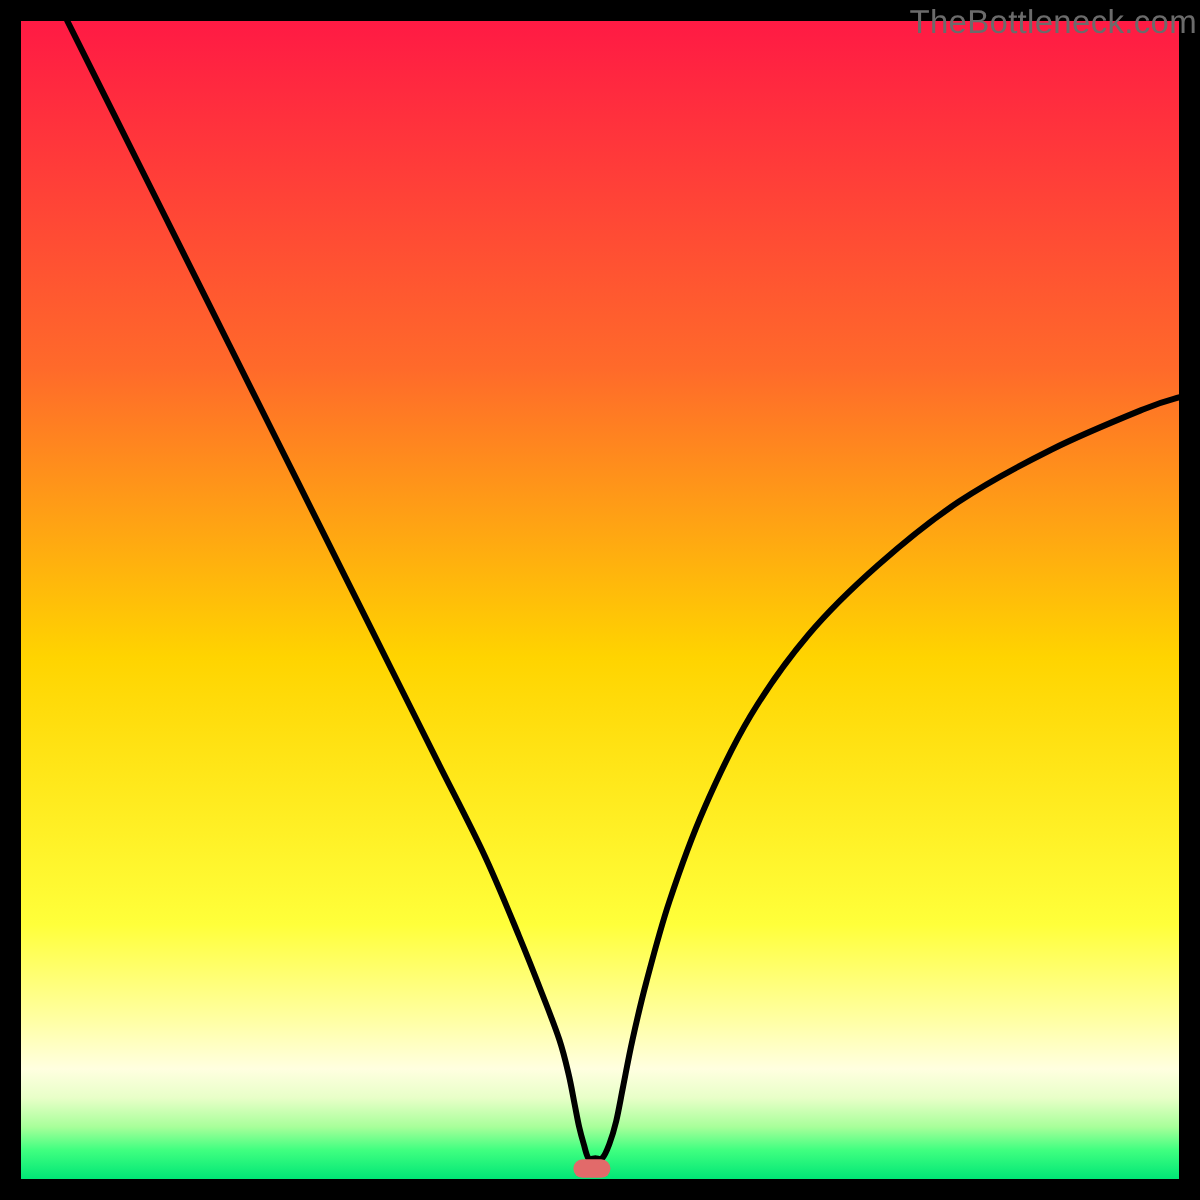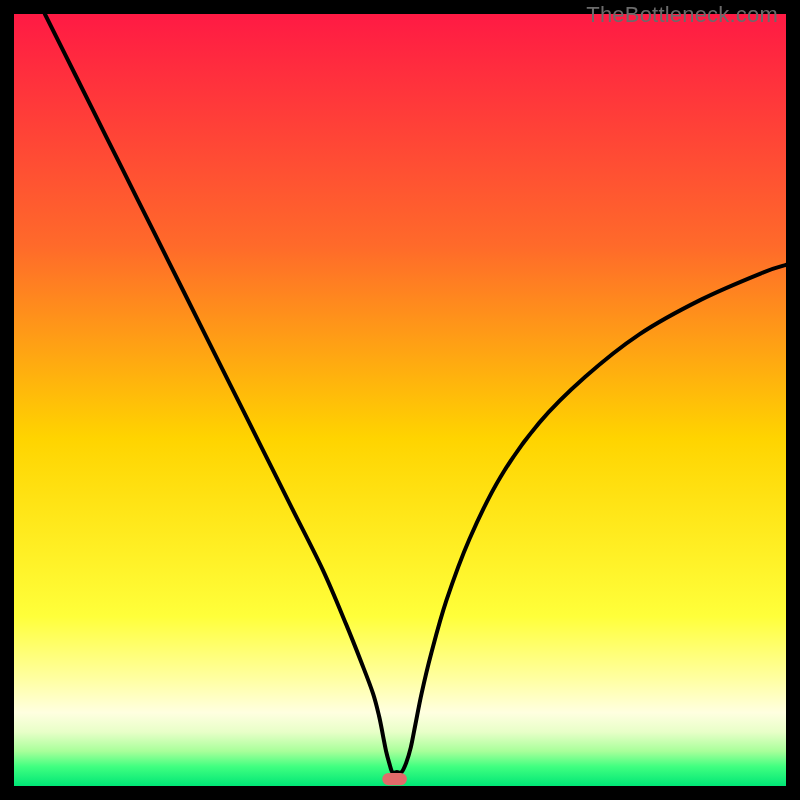--- a/index.html
+++ b/index.html
@@ -22,21 +22,21 @@
   .plot {
     position: absolute;
     left: 14px;
     top: 14px;
     width: 772px;
     height: 772px;
   }
   .watermark {
     position: absolute;
     top: 2px;
-    right: 22px;
+    right: 2px;
     color: #6b6b6b;
     font-size: 22px;
     font-weight: 500;
     letter-spacing: 0.2px;
   }
 </style>
 </head>
 <body>
 
 <div class="frame"></div>

